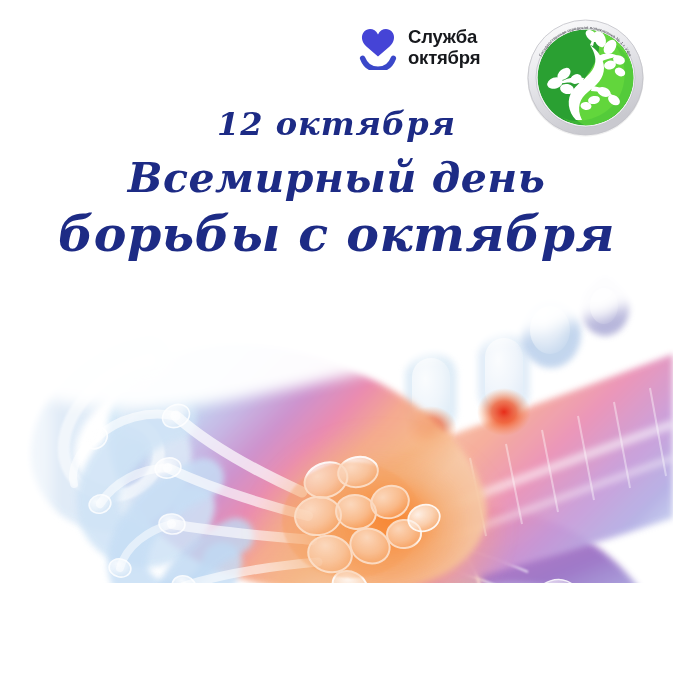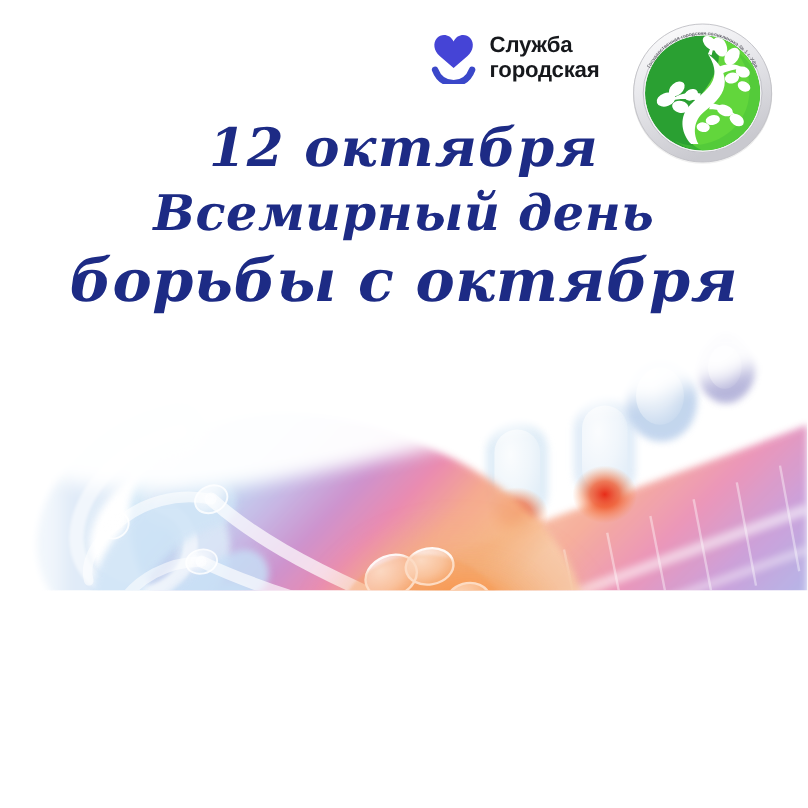--- a/index.html
+++ b/index.html
@@ -6,21 +6,21 @@
     margin: 0;
     padding: 0;
     background: #ffffff;
   }
   body {
     font-family: "Liberation Sans", sans-serif;
   }
   #poster {
     position: relative;
     width: 673px;
-    height: 492px;
+    height: 583px;
     background: #ffffff;
     overflow: hidden;
   }
 
   
   #brand-lockup {
     position: absolute;
     left: 357px;
     top: 26px;
     display: flex;
@@ -67,21 +67,21 @@
   .title-line {
     font-family: "DejaVu Serif", "Liberation Serif", serif;
     font-weight: bold;
     font-style: italic;
     color: #1d2b85;
     white-space: nowrap;
     letter-spacing: 0.5px;
     display: block;
   }
   #title-line-1 {
-    font-size: 44px;
+    font-size: 32px;
     line-height: 52px;
     letter-spacing: 1px;
   }
   #title-line-2 {
     font-size: 41px;
     line-height: 56px;
   }
   #title-line-3 {
     font-size: 49px;
     line-height: 56px;
@@ -105,21 +105,21 @@
 
     <div id="brand-mark">
       <svg width="42" height="44" viewBox="0 0 42 44" xmlns="http://www.w3.org/2000/svg">
         <path d="M21 8.5 C18.2 2.2 10.8 1.6 7.2 5.6 C3.4 9.8 4.6 16.4 9.4 20.6 L21 30.6 L32.6 20.6 C37.4 16.4 38.6 9.8 34.8 5.6 C31.2 1.6 23.8 2.2 21 8.5 Z" fill="#4544d6"></path>
         <path d="M5.6 32.2 C8.4 39.6 14.2 43.3 21 43.3 C27.8 43.3 33.6 39.6 36.4 32.2" fill="none" stroke="#3a47c9" stroke-width="5.4" stroke-linecap="round"></path>
       </svg>
     </div>
 
     <div id="brand-wordmark">
       <span>Служба</span>
-      <span>городская</span>
+      <span>октября</span>
     </div>
   </div>
 
   <div id="clinic-emblem">
     <svg width="123" height="123" viewBox="0 0 123 123" xmlns="http://www.w3.org/2000/svg">
       <defs>
         <clipPath id="circClip">
           <circle cx="61.5" cy="61.5" r="48"></circle>
         </clipPath>
         <linearGradient id="ringGrad" x1="0" y1="0" x2="0.4" y2="1">

